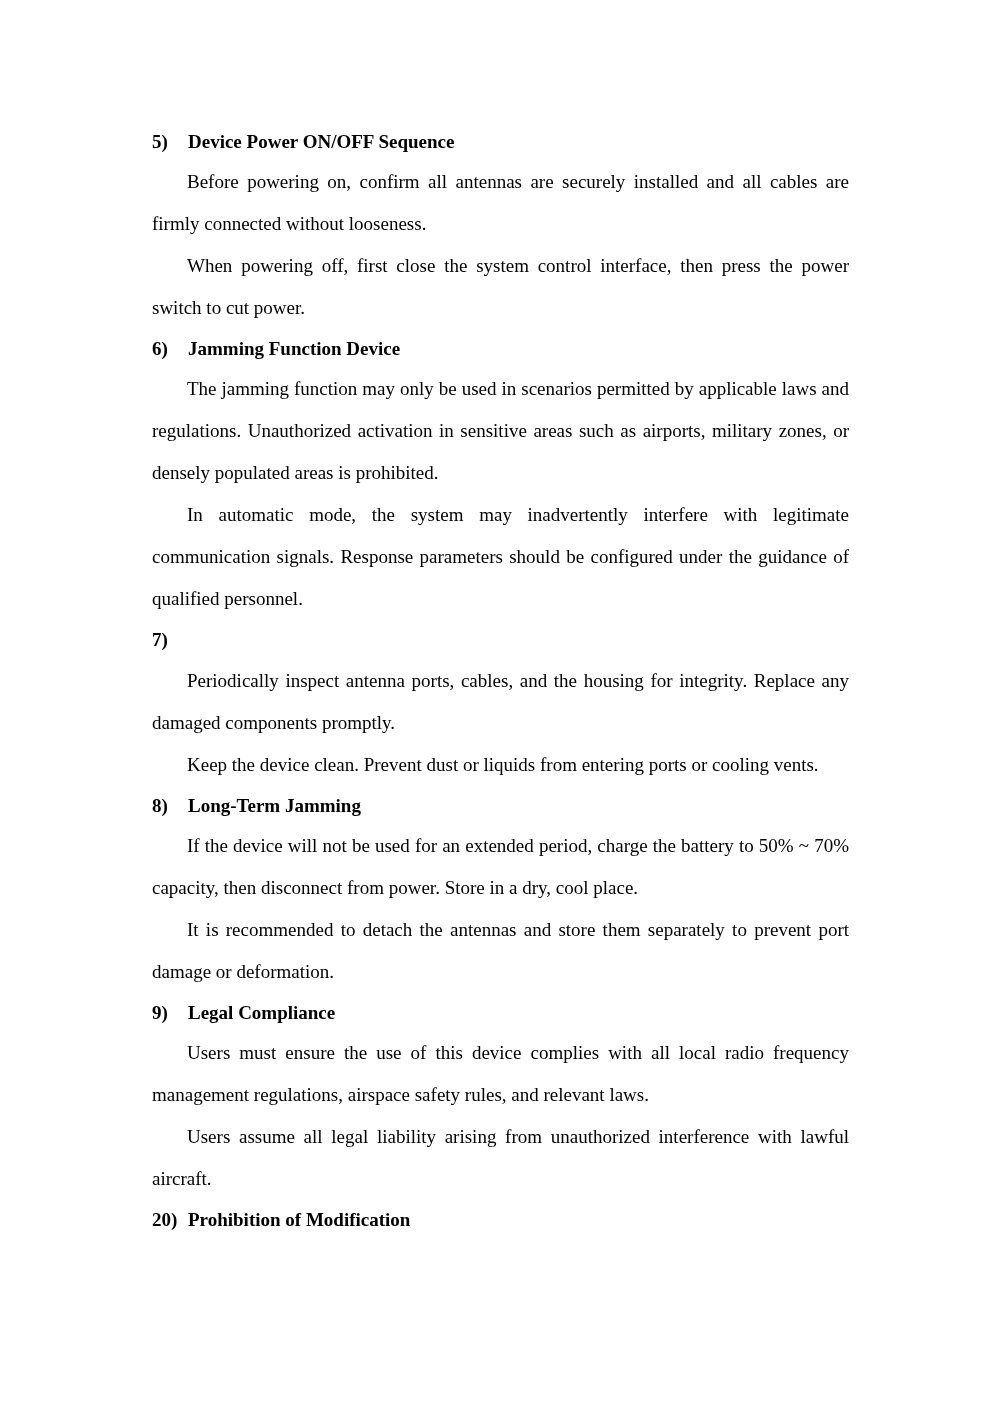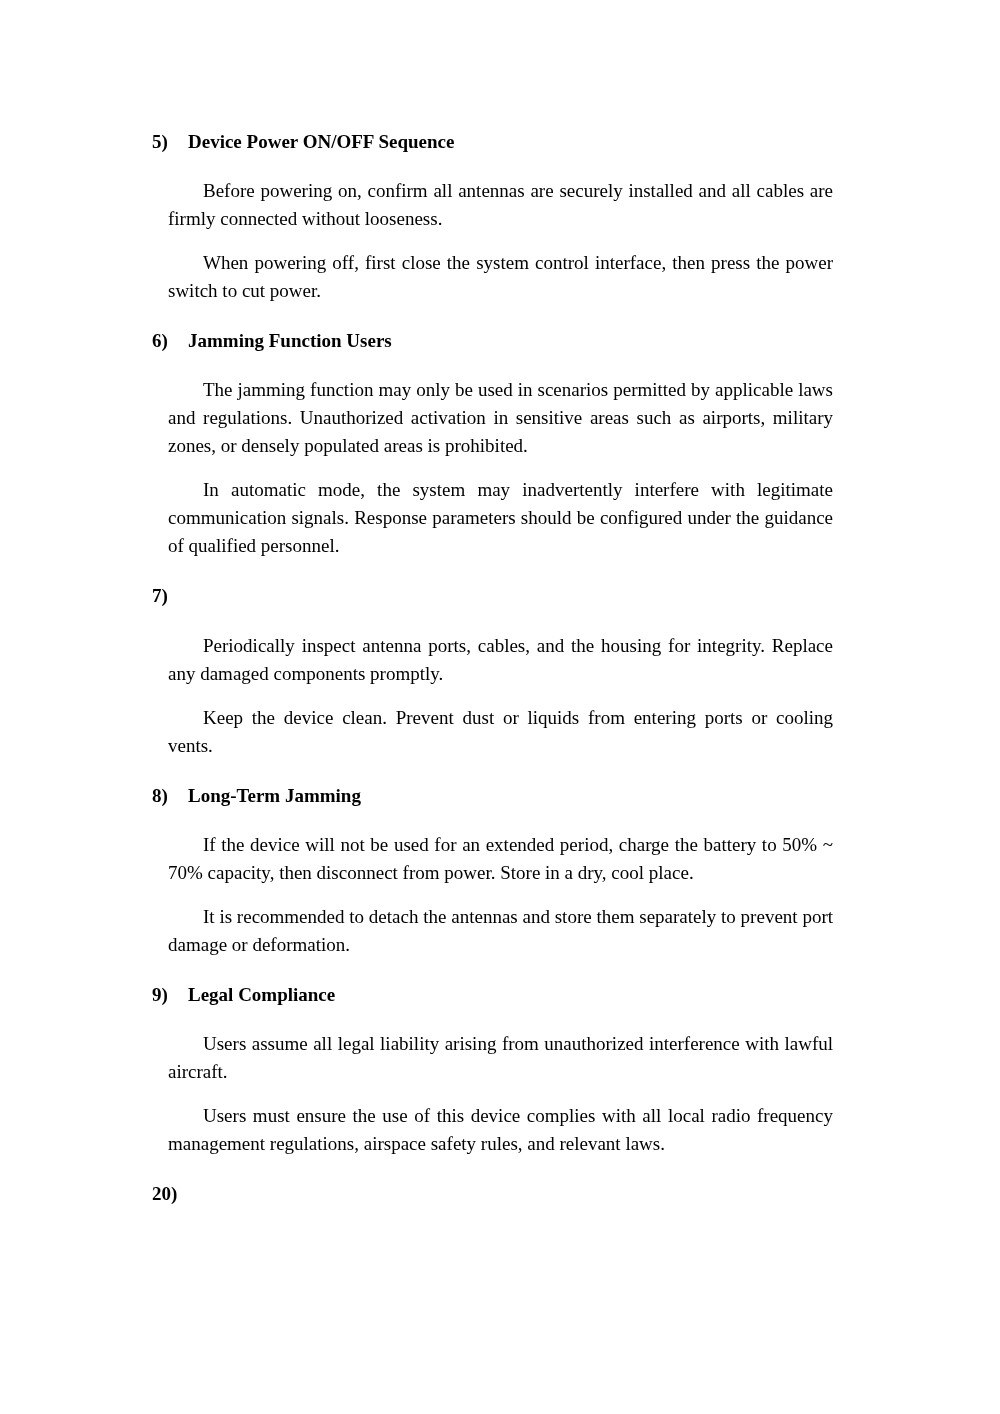--- a/index.html
+++ b/index.html
@@ -31,22 +31,22 @@
     }
     .section-num {
       display: inline-block;
       width: 36px;
     }
     .section-title {
       display: inline-block;
     }
     .para {
       font-size: 19px;
-      line-height: 28px;
-      margin: 16px;
+      line-height: 42px;
+      margin: 0;
       text-indent: 35px;
       text-align: justify;
       text-align-last: left;
     }
   </style>
 </head>
 <body>
 
 <div class="page">
 
@@ -55,21 +55,21 @@
       <span class="section-num">5)</span>
       <span class="section-title">Device Power ON/OFF Sequence</span>
     </div>
     <p class="para">Before powering on, confirm all antennas are securely installed and all cables are firmly connected without looseness.</p>
     <p class="para">When powering off, first close the system control interface, then press the power switch to cut power.</p>
   </div>
 
   <div class="section">
     <div class="section-heading">
       <span class="section-num">6)</span>
-      <span class="section-title">Jamming Function Users</span>
+      <span class="section-title">Jamming Function Device</span>
     </div>
     <p class="para">The jamming function may only be used in scenarios permitted by applicable laws and regulations. Unauthorized activation in sensitive areas such as airports, military zones, or densely populated areas is prohibited.</p>
     <p class="para">In automatic mode, the system may inadvertently interfere with legitimate communication signals. Response parameters should be configured under the guidance of qualified personnel.</p>
   </div>
 
   <div class="section">
     <div class="section-heading">
       <span class="section-num">7)</span>
     </div>
     <p class="para">Periodically inspect antenna ports, cables, and the housing for integrity. Replace any damaged components promptly.</p>
@@ -83,23 +83,24 @@
     </div>
     <p class="para">If the device will not be used for an extended period, charge the battery to 50% ~ 70% capacity, then disconnect from power. Store in a dry, cool place.</p>
     <p class="para">It is recommended to detach the antennas and store them separately to prevent port damage or deformation.</p>
   </div>
 
   <div class="section">
     <div class="section-heading">
       <span class="section-num">9)</span>
       <span class="section-title">Legal Compliance</span>
     </div>
+    <p class="para">Users must ensure the use of this device complies with all local radio frequency management regulations, airspace safety rules, and relevant laws.</p>
     <p class="para">Users assume all legal liability arising from unauthorized interference with lawful aircraft.</p>
-    <p class="para">Users must ensure the use of this device complies with all local radio frequency management regulations, airspace safety rules, and relevant laws.</p>
   </div>
 
   <div class="section">
     <div class="section-heading">
       <span class="section-num">20)</span>
+      <span class="section-title">Prohibition of Modification</span>
     </div>
   </div>
 
 </div>
 
 </body></html>

